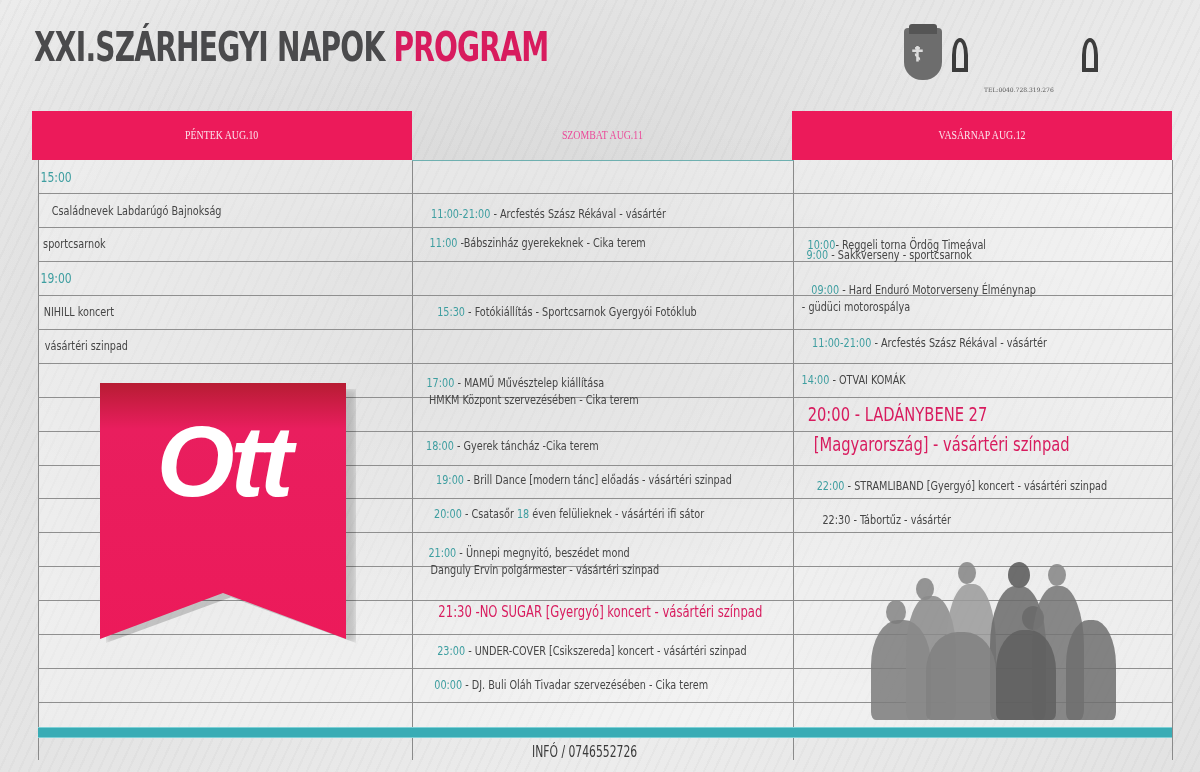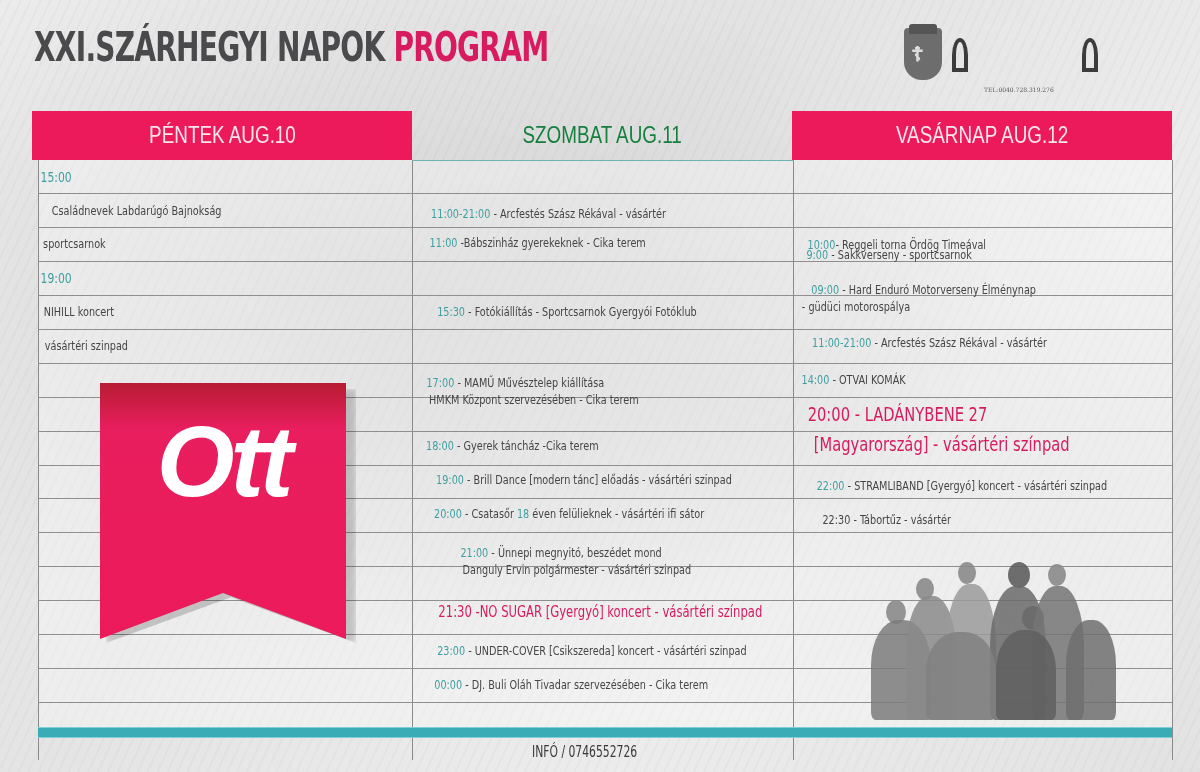--- a/index.html
+++ b/index.html
@@ -57,24 +57,24 @@
   }
   .hline {
     position: absolute; height: 1px; background: #8f8f8f; left: 38px; width: 1134px;
   }
   .vline {
     position: absolute; width: 1px; background: #8a8a8a; top: 160px; height: 600px;
   }
   .tealline { position: absolute; left: 412px; top: 160px; width: 382px; height: 1px; background: #6fb0b0; }
   .day-header {
     position: absolute; top: 111px; height: 49px; display: flex; align-items: center; justify-content: center;
-    font-family: Liberation Sans, sans-serif; font-size: 23px;
+    font-family: Liberation Serif, serif; font-size: 12px;
   }
   .day-header.pink { background: #ec1a5a; color: #fbe6ee; }
-  .day-header.plain { color: #15803d; }
+  .day-header.plain { color: #ec4899; }
   .day-header span { display: inline-block; transform: scaleX(0.82); }
   .cell {
     position: absolute; text-align: left; font-size: 12.5px; color: #454545;
     white-space: nowrap; line-height: 14px;
     font-family: "DejaVu Sans Condensed", "DejaVu Sans", sans-serif;
   }
   .cell .inner { display: inline-block; transform: scaleX(0.86); }
   .t { color: #3e9ea0; }
   .red { color: #d81b5e; }
   .big { font-size: 19px; line-height: 24px; }
@@ -178,21 +178,21 @@
 <div class="cell" style="left:38px;width:374px;top:305px;"><span class="inner">NIHILL koncert</span></div>
 <div class="cell" style="left:38px;width:374px;top:339px;"><span class="inner">vásártéri szinpad</span></div>
 
 <div class="cell" style="left:412px;width:381px;top:207px;"><span class="inner"><span class="t">11:00-21:00</span><span> - Arcfestés Szász Rékával - vásártér</span></span></div>
 <div class="cell" style="left:412px;width:381px;top:236px;"><span class="inner"><span class="t">11:00</span><span> -Bábszinház gyerekeknek - Cika terem</span></span></div>
 <div class="cell" style="left:416px;width:381px;top:305px;"><span class="inner"><span class="t">15:30</span><span> - Fotókiállítás - Sportcsarnok Gyergyói Fotóklub</span></span></div>
 <div class="cell" style="left:412px;width:381px;top:376px;"><span class="inner"><span class="t">17:00</span><span> - MAMŰ Művésztelep kiállítása</span></span><br><span class="inner" style="margin-top:3px;">HMKM Központ szervezésében  - Cika terem</span></div>
 <div class="cell" style="left:412px;width:381px;top:439px;"><span class="inner"><span class="t">18:00</span><span> - Gyerek táncház -Cika terem</span></span></div>
 <div class="cell" style="left:412px;width:381px;top:473px;"><span class="inner"><span class="t">19:00</span><span> - Brill Dance [modern tánc] előadás - vásártéri szinpad</span></span></div>
 <div class="cell" style="left:412px;width:381px;top:507px;"><span class="inner"><span class="t">20:00</span><span> - Csatasőr </span><span class="t">18</span><span> éven felülieknek - vásártéri ifi sátor</span></span></div>
-<div class="cell" style="left:412px;width:381px;top:546px;padding-left:32px;"><span class="inner"><span class="t">21:00</span><span> - Ünnepi megnyitó, beszédet mond</span></span><br><span class="inner" style="margin-top:3px;">Danguly Ervin polgármester - vásártéri szinpad</span></div>
+<div class="cell" style="left:412px;width:381px;top:546px;"><span class="inner"><span class="t">21:00</span><span> - Ünnepi megnyitó, beszédet mond</span></span><br><span class="inner" style="margin-top:3px;">Danguly Ervin polgármester - vásártéri szinpad</span></div>
 <div class="cell red" style="left:412px;width:381px;top:603px;font-size:15px;line-height:18px;"><span class="inner">21:30 -NO SUGAR [Gyergyó] koncert - vásártéri színpad</span></div>
 <div class="cell" style="left:412px;width:381px;top:644px;"><span class="inner"><span class="t">23:00</span><span> - UNDER-COVER [Csikszereda] koncert - vásártéri szinpad</span></span></div>
 <div class="cell" style="left:412px;width:381px;top:678px;"><span class="inner"><span class="t">00:00</span><span> - DJ. Buli Oláh Tivadar szervezésében - Cika terem</span></span></div>
 
 <div class="cell" style="left:793px;width:379px;top:207px;margin-top:41px;"><span class="inner"><span class="t">9:00</span><span> - Sakkverseny - sportcsarnok</span></span></div>
 <div class="cell" style="left:793px;width:379px;top:238px;"><span class="inner"><span class="t">10:00</span><span>- Reggeli torna Ördög Timeával</span></span></div>
 <div class="cell" style="left:793px;width:379px;top:283px;"><span class="inner"><span class="t">09:00</span><span> - Hard Enduró Motorverseny Élménynap</span></span><br><span class="inner" style="margin-top:3px;">- güdüci motorospálya</span></div>
 <div class="cell" style="left:793px;width:379px;top:336px;"><span class="inner"><span class="t">11:00-21:00</span><span> - Arcfestés Szász Rékával - vásártér</span></span></div>
 <div class="cell" style="left:793px;width:379px;top:373px;"><span class="inner"><span class="t">14:00</span><span> - OTVAI KOMÁK</span></span></div>
 <div class="cell red big" style="left:793px;width:379px;top:402px;"><span class="inner">20:00 - LADÁNYBENE 27</span><br><span class="inner" style="margin-top:6px;">[Magyarország]  - vásártéri színpad</span></div>

